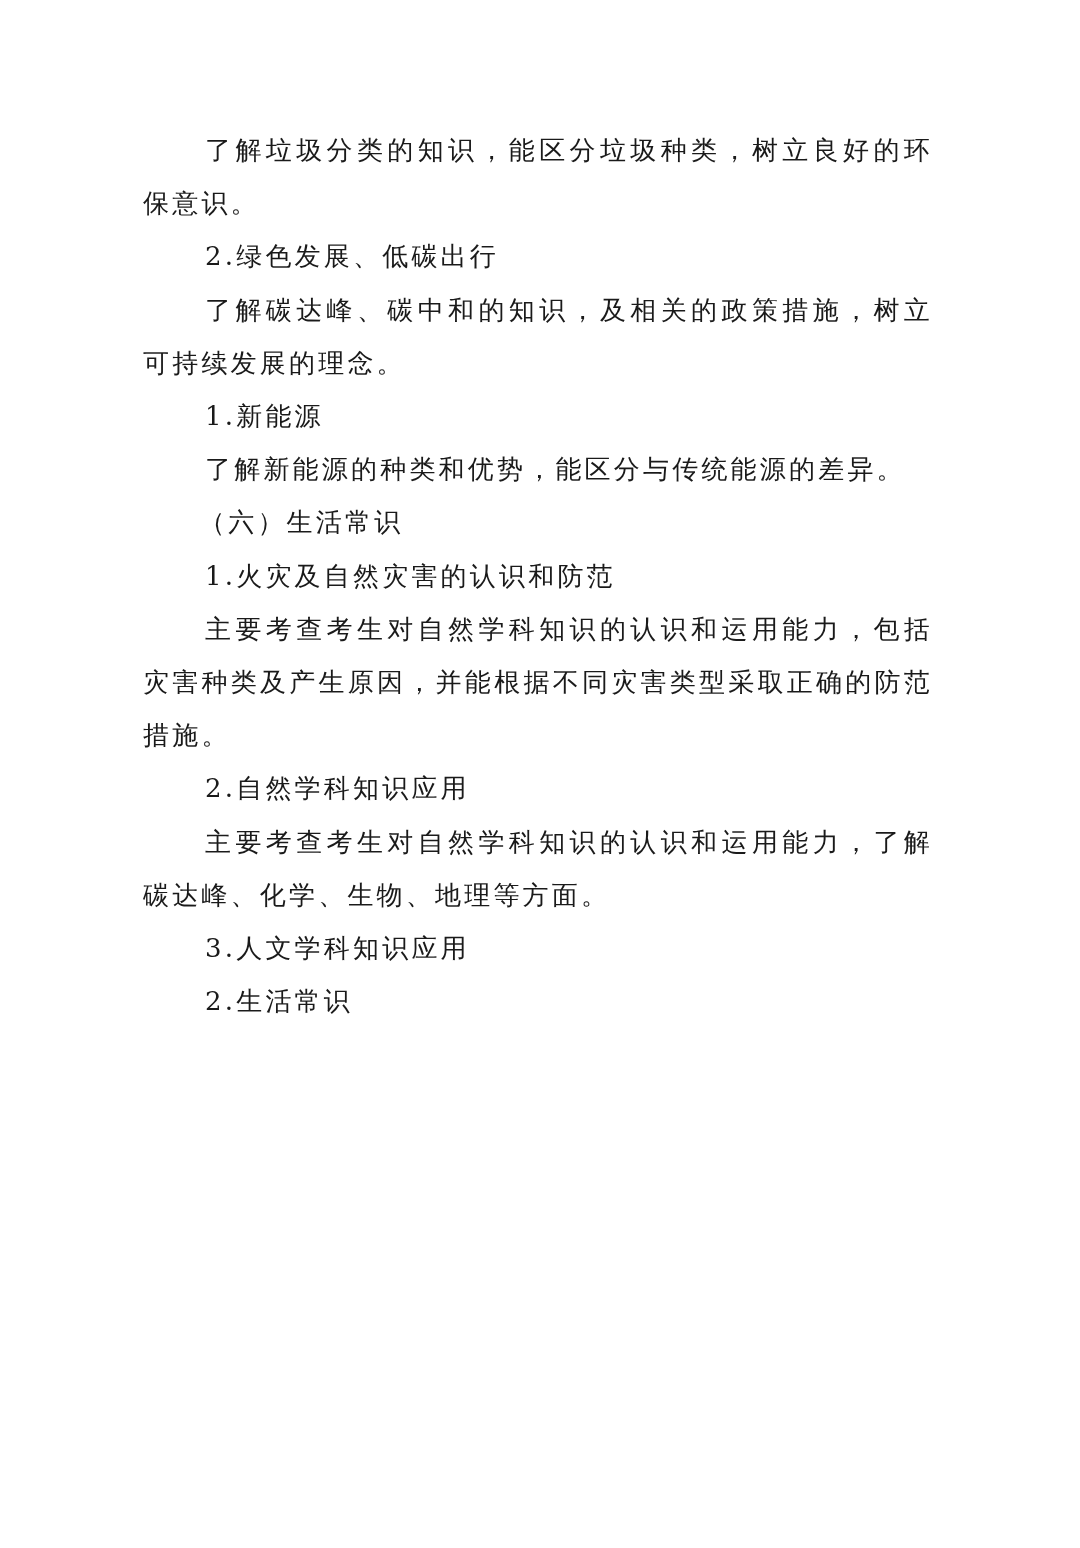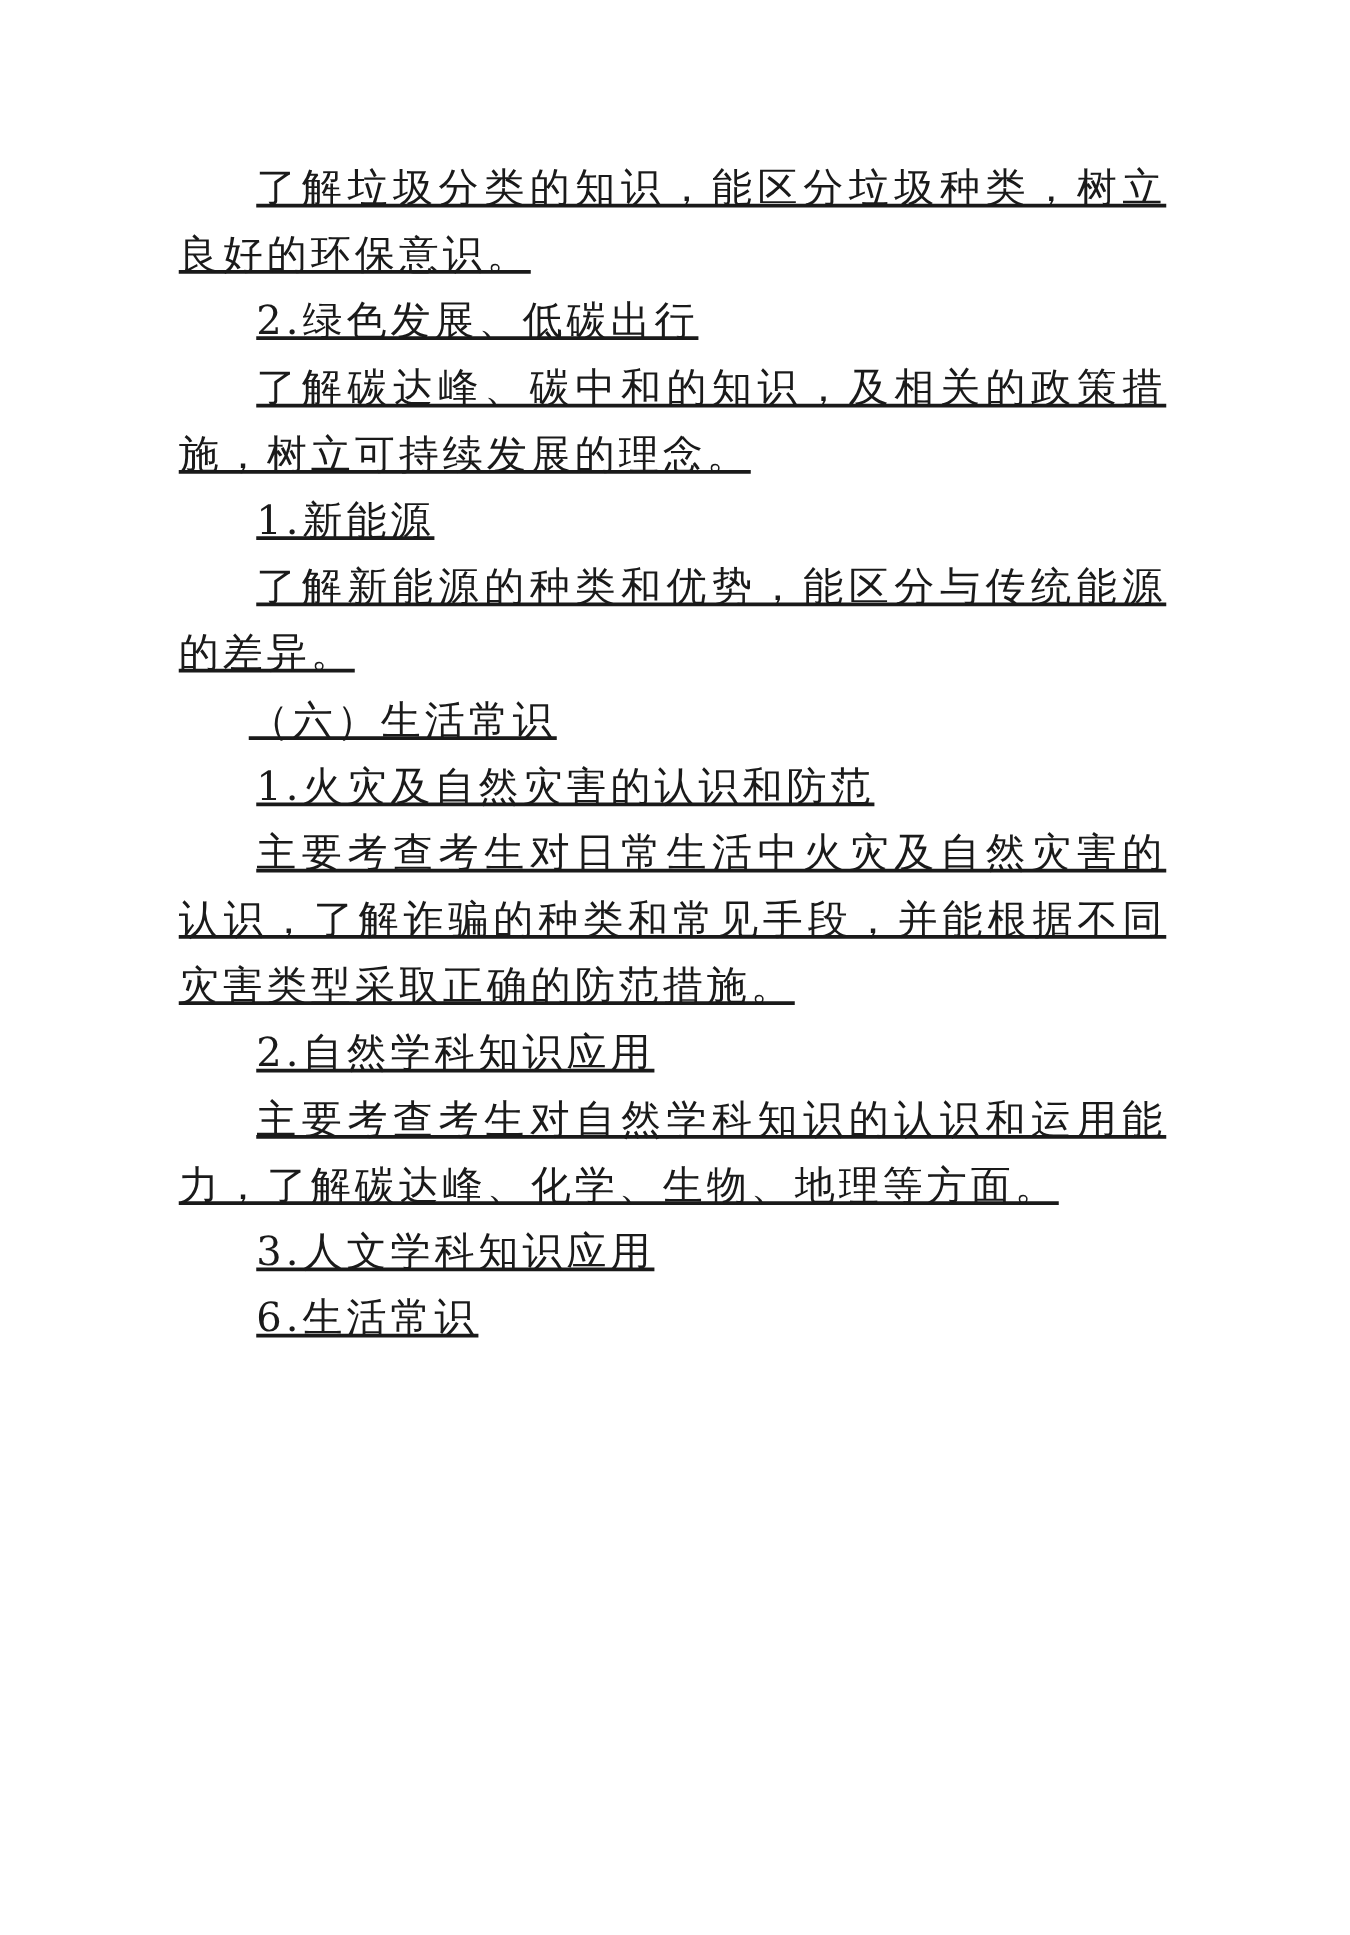--- a/index.html
+++ b/index.html
@@ -13,24 +13,23 @@
       position: relative;
       overflow: hidden;
     }
     .page {
       position: absolute;
       left: 143px;
       top: 124px;
       width: 790px;
       color: #1a1a1a;
       font-family: "DejaVu Serif", "Liberation Serif", serif;
-      font-size: 32px;
+      font-size: 26px;
       line-height: 53.2px;
       letter-spacing: 3.2px;
-      text-decoration: underline;
     }
     .para {
       margin: 0;
       padding: 0;
       text-indent: 62px;
       text-align: justify;
       text-justify: inter-character;
     }
     .heading {
       margin: 0;
@@ -42,18 +41,18 @@
 <body>
 
 <div class="page">
   <p class="para">了解垃圾分类的知识，能区分垃圾种类，树立良好的环保意识。</p>
   <p class="heading">2.绿色发展、低碳出行</p>
   <p class="para">了解碳达峰、碳中和的知识，及相关的政策措施，树立可持续发展的理念。</p>
   <p class="heading">1.新能源</p>
   <p class="para">了解新能源的种类和优势，能区分与传统能源的差异。</p>
   <p class="heading" style="text-indent:56px;">（六）生活常识</p>
   <p class="heading">1.火灾及自然灾害的认识和防范</p>
-  <p class="para">主要考查考生对日常生活中火灾及自然灾害的认识，了解诈骗的种类和常见手段，并能根据不同灾害类型采取正确的防范措施。</p>
+  <p class="para">主要考查考生对自然学科知识的认识和运用能力，包括灾害种类及产生原因，并能根据不同灾害类型采取正确的防范措施。</p>
   <p class="heading">2.自然学科知识应用</p>
   <p class="para">主要考查考生对自然学科知识的认识和运用能力，了解碳达峰、化学、生物、地理等方面。</p>
   <p class="heading">3.人文学科知识应用</p>
-  <p class="heading">6.生活常识</p>
+  <p class="heading">2.生活常识</p>
 </div>
 
 </body></html>

